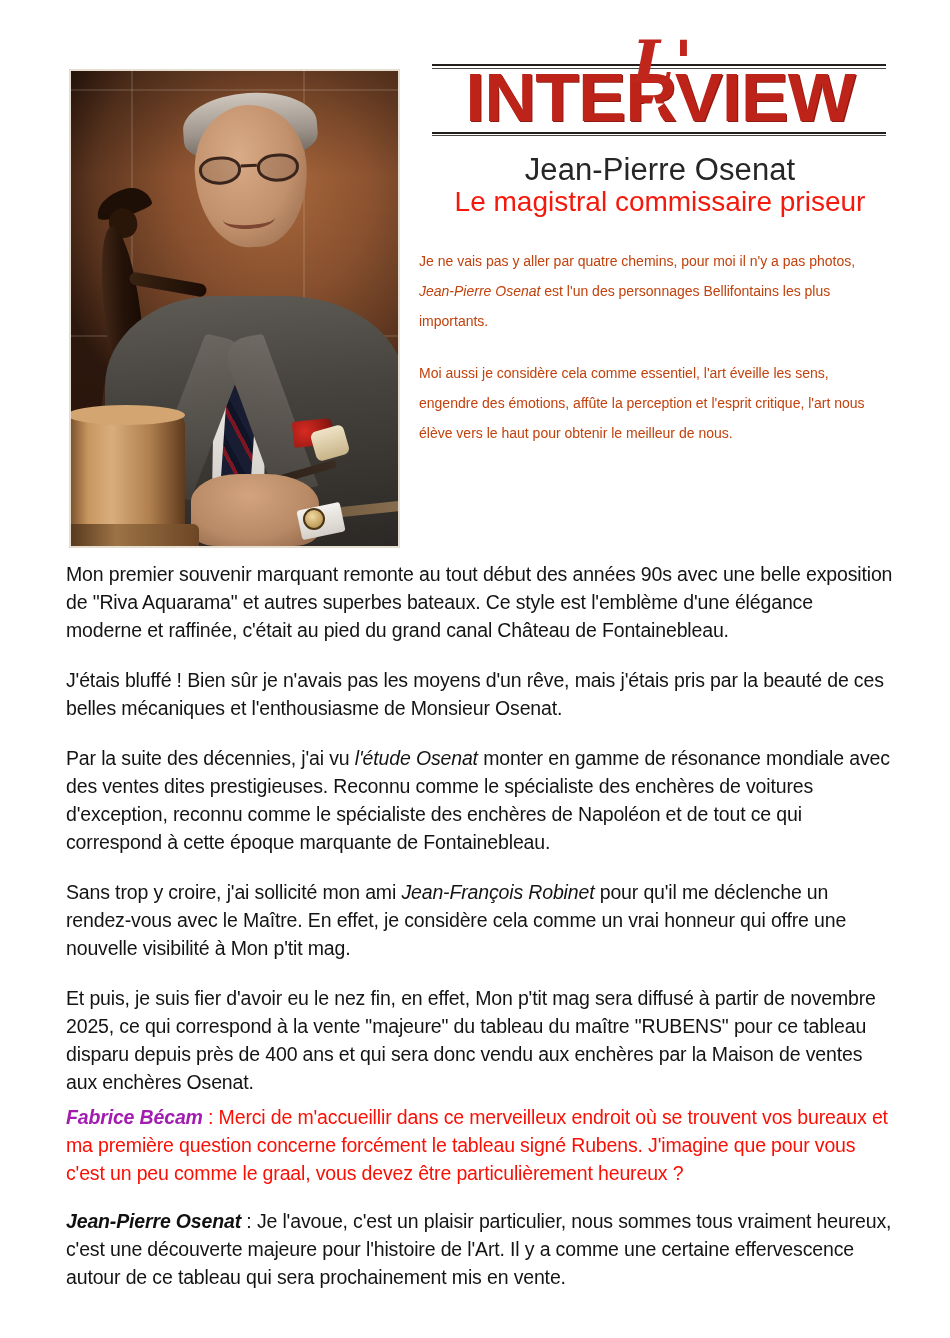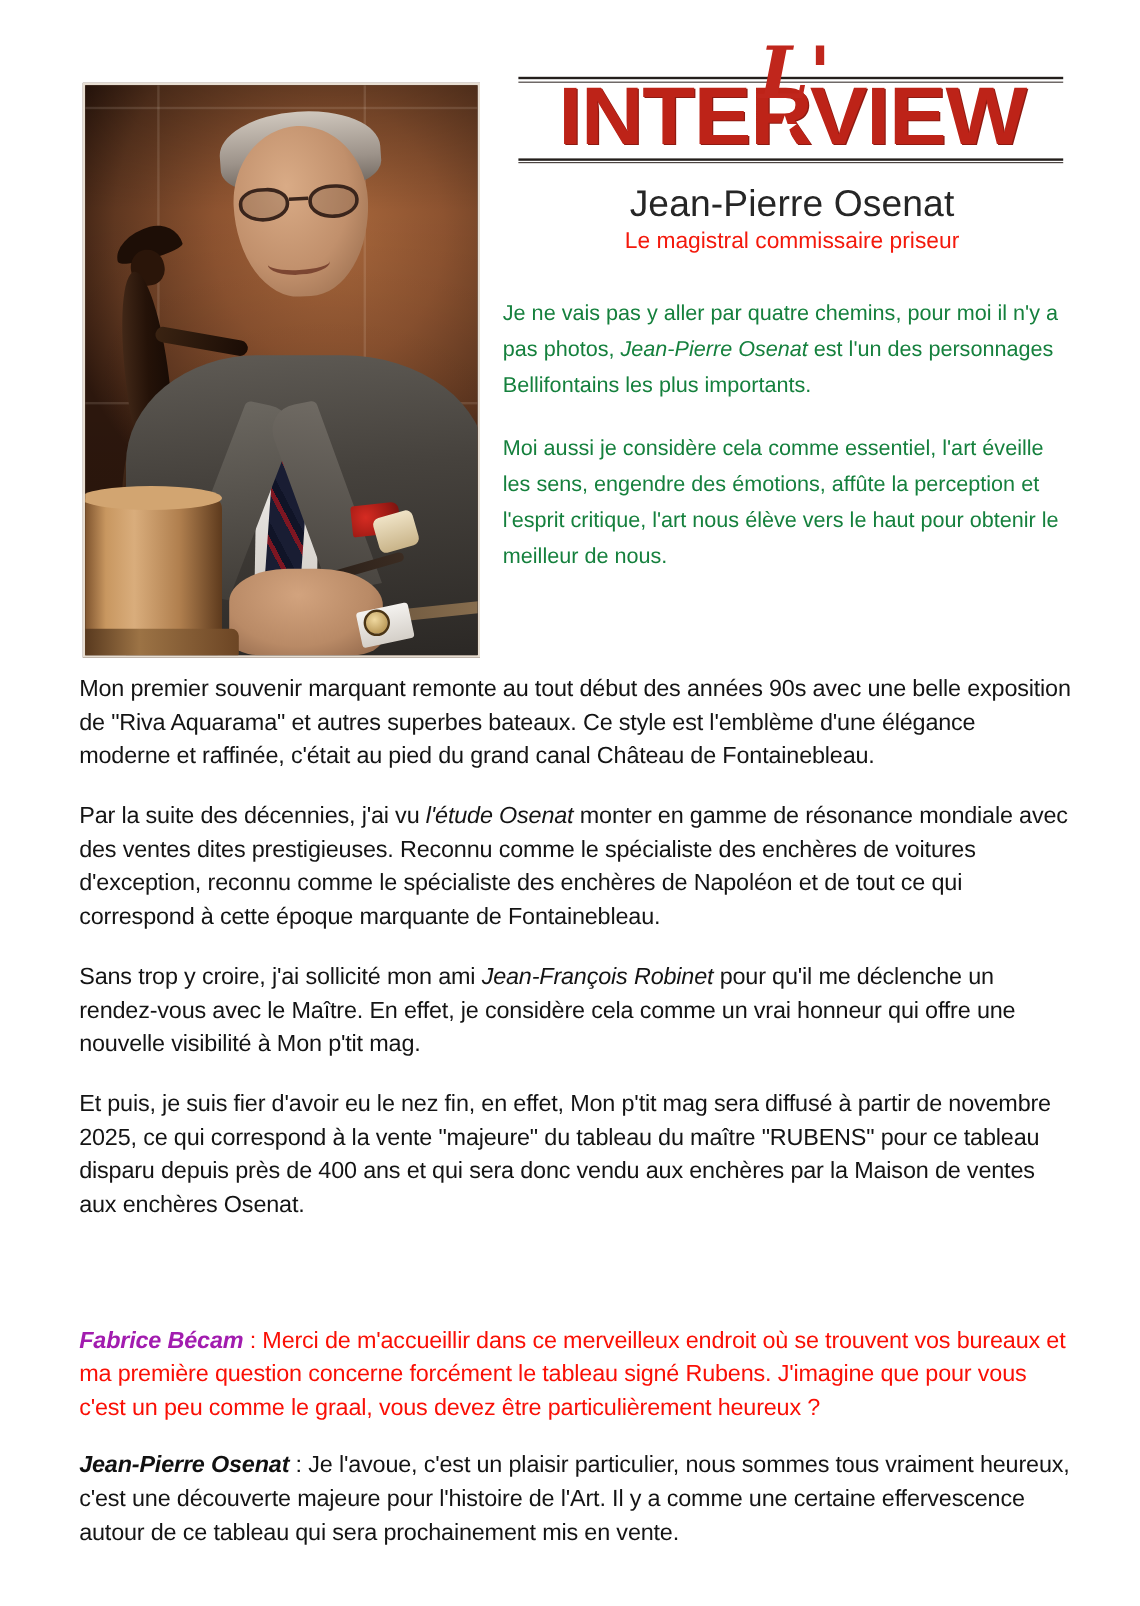--- a/index.html
+++ b/index.html
@@ -406,38 +406,38 @@
     margin-top: 12px;
     text-align: center;
     font-size: 31px;
     font-weight: normal;
     color: #262626;
     letter-spacing: 0.1px;
     line-height: 36px;
   }
   .person-role {
     text-align: center;
-    font-size: 19px;
+    font-size: 28px;
     color: #f4190c;
     line-height: 26px;
     margin-top: 1px;
   }
 
   
   .intro-col {
     position: absolute;
     left: 419px;
     top: 246px;
     width: 470px;
   }
   .intro-col p {
     margin: 0 0 22px 0;
-    font-size: 18px;
+    font-size: 14px;
     line-height: 30px;
-    color: #15803d;
+    color: #c2410c;
   }
   .intro-col p:last-child { margin-bottom: 16px; }
 
   
   .body-col {
     position: absolute;
     left: 66px;
     top: 560px;
     width: 828px;
   }
@@ -544,20 +544,21 @@
     </div>
 
     <div class="intro-col">
         <p><span>Je ne vais pas y aller par quatre chemins, pour moi il n'y a pas photos, </span><em class="nm">Jean-Pierre Osenat</em><span> est l'un des personnages Bellifontains les plus importants.</span></p>
         <p><span>Moi aussi je considère cela comme essentiel, l'art éveille les sens, engendre des émotions, affûte la perception et l'esprit critique, l'art nous élève vers le haut pour obtenir le meilleur de nous.</span></p>
       </div>
   </div>
 
   <div class="body-col">
       <p class="tight"><span>Mon premier souvenir marquant remonte au tout début des années 90s avec une belle exposition de "Riva Aquarama" et autres superbes bateaux. Ce style est l'emblème d'une élégance moderne et raffinée, c'était au pied du grand canal Château de Fontainebleau.</span></p>
+      <p class="tight"><span>J'étais bluffé ! Bien sûr je n'avais pas les moyens d'un rêve, mais j'étais pris par la beauté de ces belles mécaniques et l'enthousiasme de Monsieur Osenat.</span></p>
       <p class="tight"><span>Par la suite des décennies, j'ai vu </span><em class="nm">l'étude Osenat</em><span> monter en gamme de résonance mondiale avec des ventes dites prestigieuses. Reconnu comme le spécialiste des enchères de voitures d'exception, reconnu comme le spécialiste des enchères de Napoléon et de tout ce qui correspond à cette époque marquante de Fontainebleau.</span></p>
       <p class="tight"><span>Sans trop y croire, j'ai sollicité mon ami </span><em class="nm">Jean-François Robinet</em><span> pour qu'il me déclenche un rendez-vous avec le Maître. En effet, je considère cela comme un vrai honneur qui offre une nouvelle visibilité à Mon p'tit mag.</span></p>
       <p class="tight"><span>Et puis, je suis fier d'avoir eu le nez fin, en effet, Mon p'tit mag sera diffusé à partir de novembre 2025, ce qui correspond à la vente "majeure" du tableau du maître "RUBENS" pour ce tableau disparu depuis près de 400 ans et qui sera donc vendu aux enchères par la Maison de ventes aux enchères Osenat.</span></p>
     </div>
 
   <div class="qa">
       <p class="q"><span class="speaker speaker-q">Fabrice Bécam</span><span> : </span><span>Merci de m'accueillir dans ce merveilleux endroit où se trouvent vos bureaux et ma première question concerne forcément le tableau signé Rubens. J'imagine que pour vous c'est un peu comme le graal, vous devez être particulièrement heureux ?</span></p>
       <p class="a"><span class="speaker speaker-a">Jean-Pierre Osenat</span><span> : </span><span>Je l'avoue, c'est un plaisir particulier, nous sommes tous vraiment heureux, c'est une découverte majeure pour l'histoire de l'Art. Il y a comme une certaine effervescence autour de ce tableau qui sera prochainement mis en vente.</span></p>
     </div>
 

